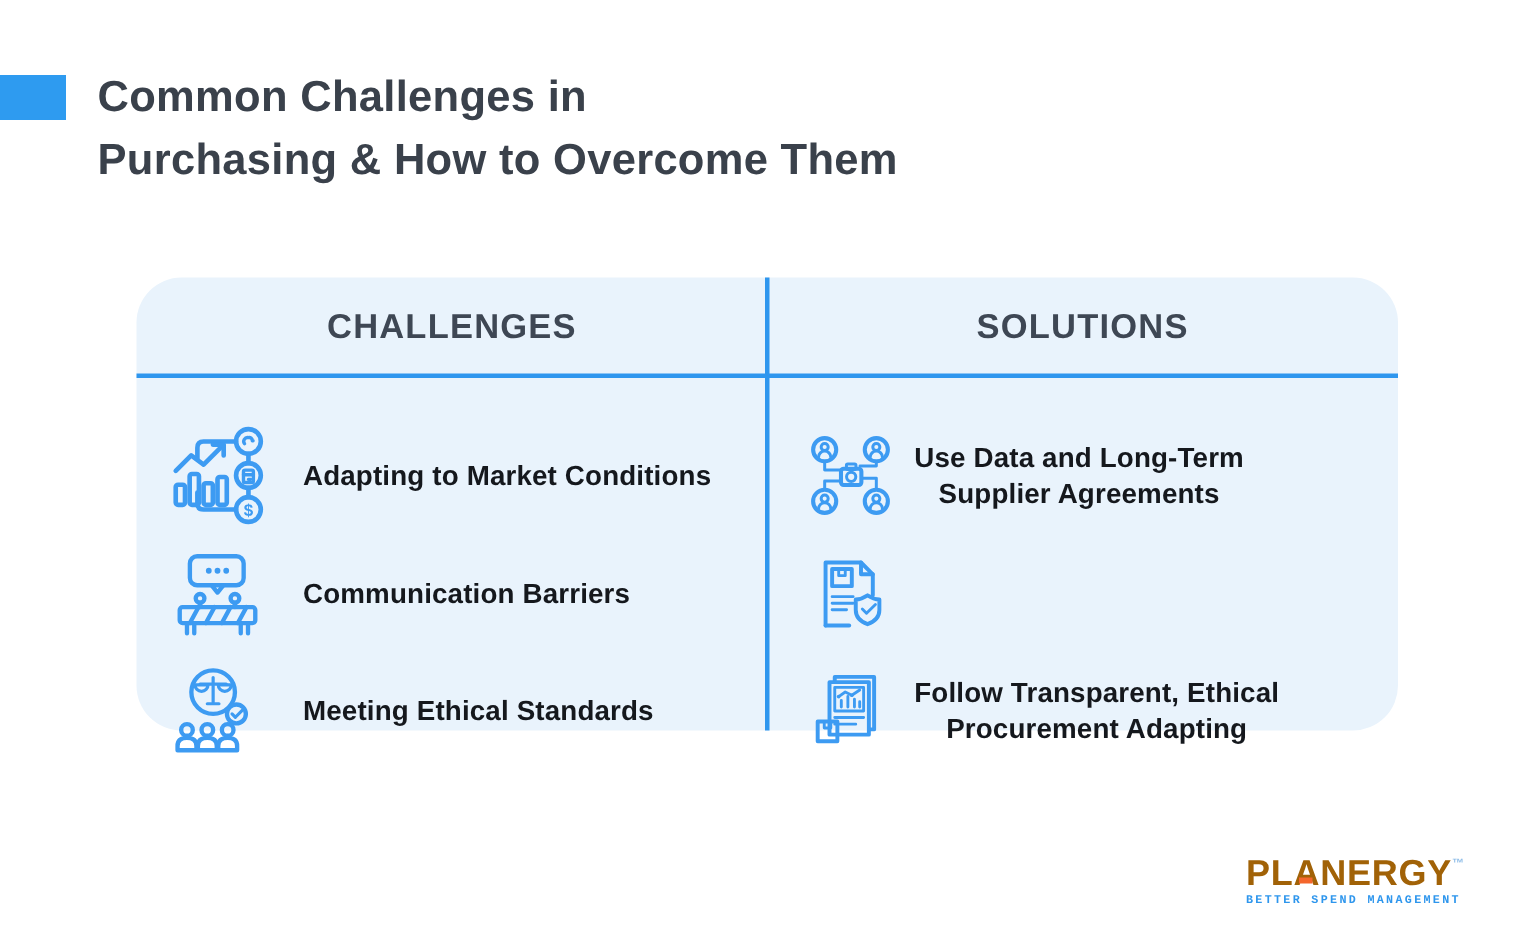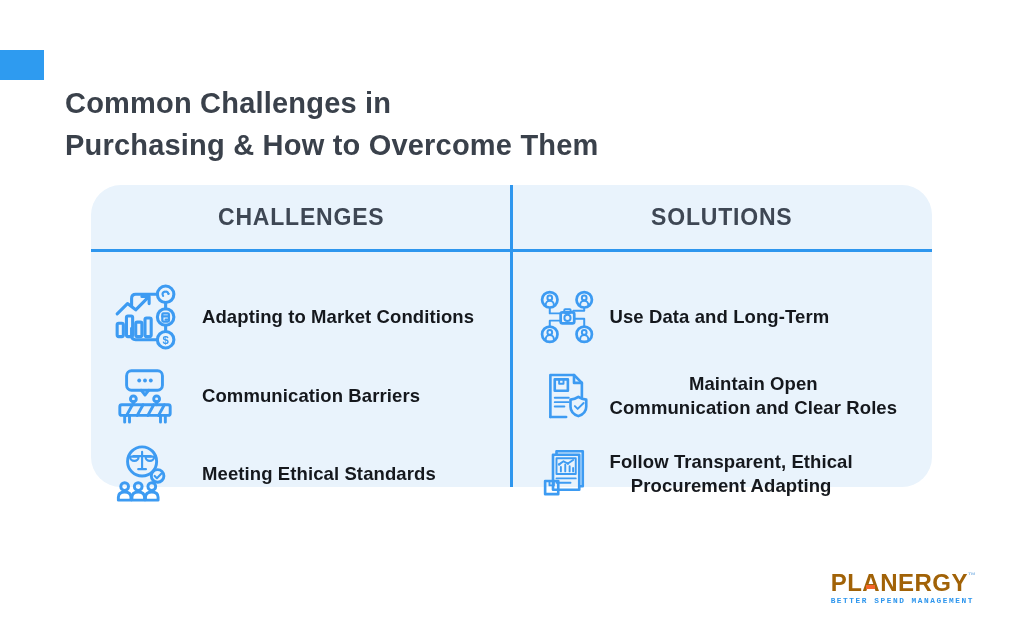--- a/index.html
+++ b/index.html
@@ -5,21 +5,21 @@
   * { margin:0; padding:0; box-sizing:border-box; }
   html,body { background:#ffffff; }
   .canvas {
     position:relative; width:1024px; height:624px; background:#ffffff;
     font-family:"Liberation Sans", sans-serif; overflow:hidden;
   }
 
   
   .accent-bar { position:absolute; left:0; top:50px; width:44px; height:30px; background:#2E9BF0; }
   .title { position:absolute; left:65px; top:44px; font-size:29px; line-height:42px;
-           font-weight:bold; color:#3A414B; letter-spacing:0.2px;margin-top:38px; }
+           font-weight:bold; color:#3A414B; letter-spacing:0.2px; }
   .title span { display:block; }
 
   
   .table { position:absolute; left:91px; top:185px; width:841px; height:302px;
            background:#E9F3FC; border-radius:30px; }
   .v-divider { position:absolute; left:calc(50% - 1.5px); top:0; bottom:0; width:3px; background:#2E96EE; }
   .h-divider { position:absolute; left:0; top:64px; width:100%; height:3px; background:#2E96EE; }
   .col { position:absolute; top:0; bottom:0; width:50%; }
   .col.left  { left:0; }
   .col.right { left:50%;text-align:center; }
@@ -168,39 +168,36 @@
             <circle class="st2" cx="51" cy="49" r="2.6"></circle>
             <path class="st2" d="M46.5 56.5 a4.5 4.5 0 0 1 9 0"></path>
             <path class="st2" d="M13 22 V28 H25 M51 22 V25 H39 M13 42 V36 H25 M51 42 V34 H40"></path>
             <rect class="st" x="25" y="27" width="15" height="12" rx="2"></rect>
             <rect class="st2" x="29" y="23.5" width="7" height="4" rx="1"></rect>
             <circle class="st2" cx="32.5" cy="33" r="3.4"></circle>
           </svg>
         </div>
         <div class="label">
           <span>Use Data and Long-Term</span>
+          <span>Supplier Agreements</span>
         </div>
       </div>
 
       <div class="row r2">
         <div class="icon-box">
           <svg class="icon" width="56" height="56" viewBox="0 0 64 64">
             <path class="st" d="M13 56 V8 H40 L49 17 V33"></path>
             <path class="st" d="M40 8 V17 H49"></path>
             <path class="st" d="M13 56 H31"></path>
             <rect class="st" x="18" y="13" width="15" height="13"></rect>
             <path class="st2" d="M23 13 V18 H28 V13"></path>
             <path class="st2" d="M18 34 H34 M18 39 H34 M18 44 H29"></path>
             <path class="st" d="M45 33 q4.5 3 9 3.2 v8 q0 7.5 -9 10.8 q-9 -3.3 -9 -10.8 v-8 q4.5 -0.2 9 -3.2 z"></path>
             <path class="st2" d="M41 43.5 l3.2 3.2 L51 40"></path>
           </svg>
-        </div>
-        <div class="label">
-          <span>Maintain Open</span>
-          <span>Communication and Clear Roles</span>
         </div>
       </div>
 
       <div class="row r3">
         <div class="icon-box">
           <svg class="icon" width="56" height="56" viewBox="0 0 64 64">
             <path class="st" d="M20 10 V6 H50 V46 H46"></path>
             <rect class="st" x="16" y="10" width="30" height="40"></rect>
             <rect class="st2" x="20" y="14" width="22" height="18"></rect>
             <path class="st2" d="M25 29 V24 M30 29 V21 M35 29 V23 M39 29 V25"></path>

